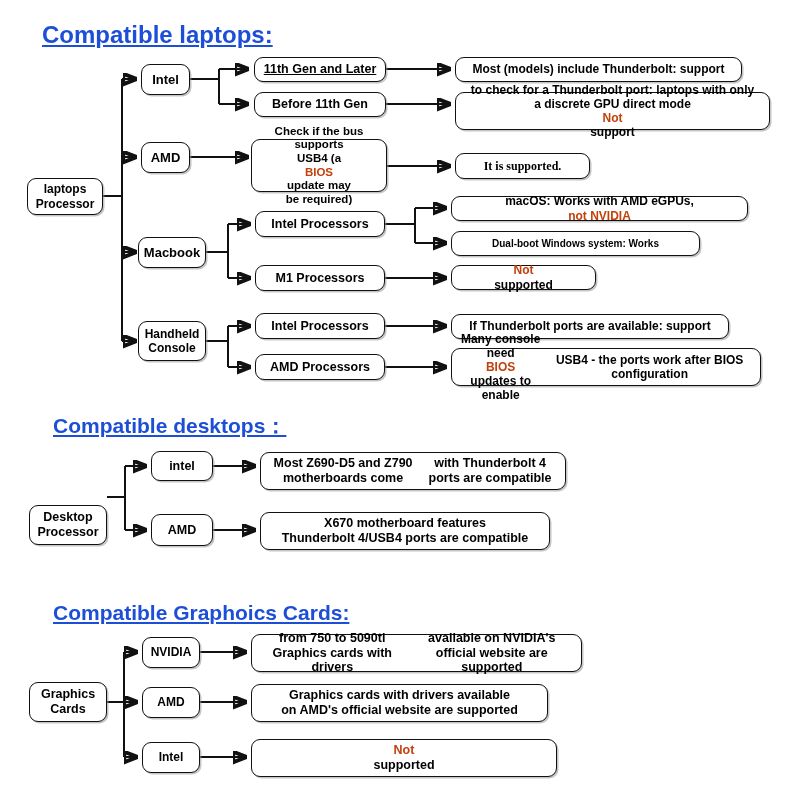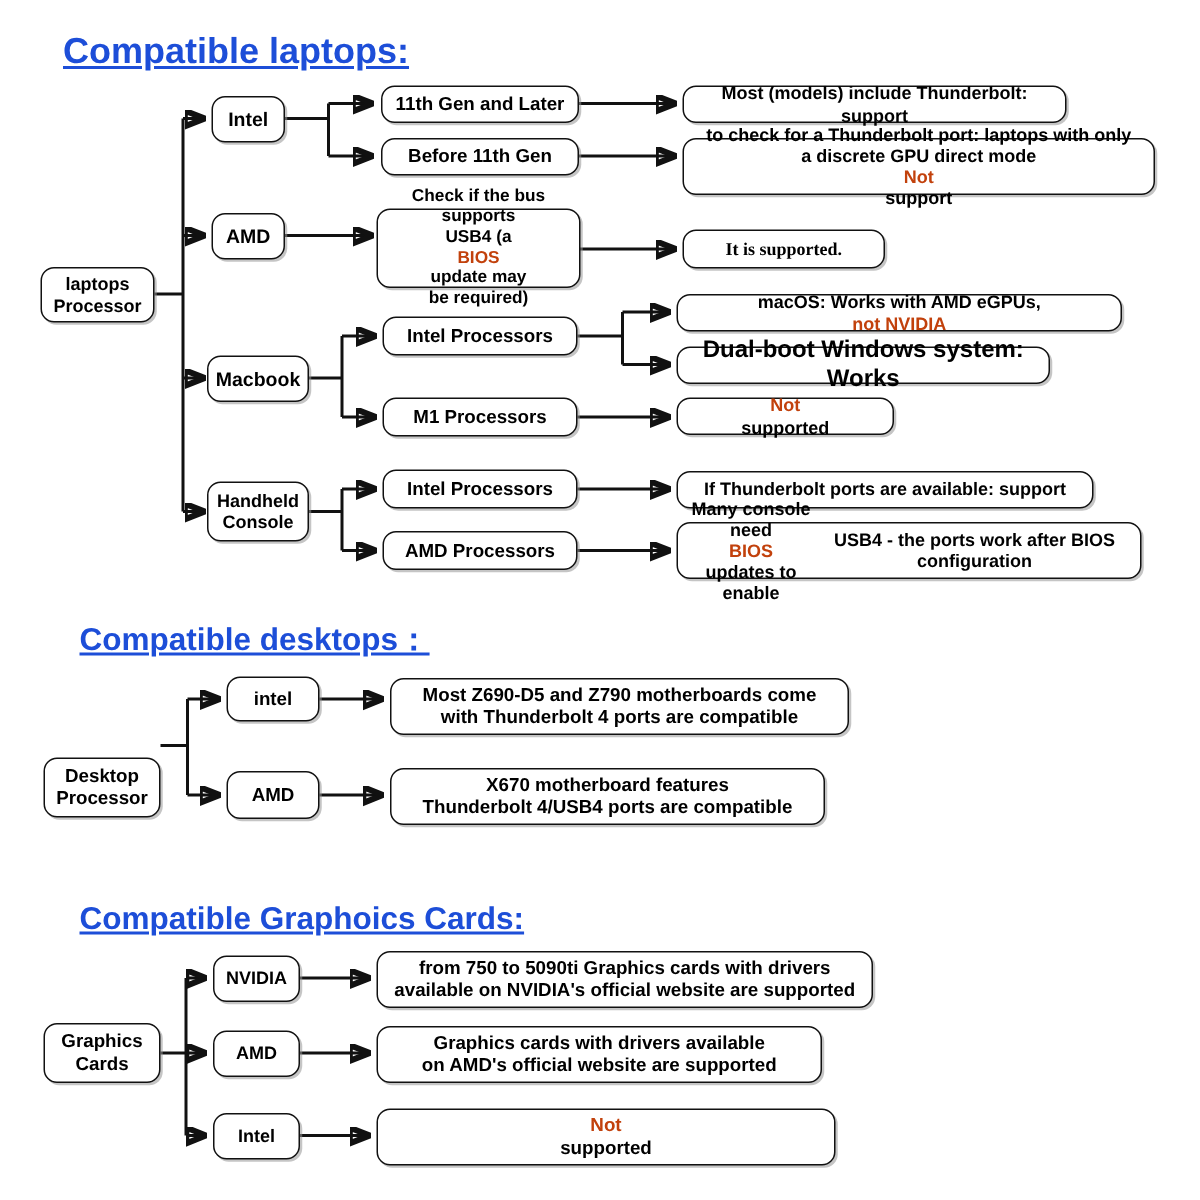--- a/index.html
+++ b/index.html
@@ -101,25 +101,25 @@
 
   <div class="node" style="left:141px;top:142px;width:49px;height:31px;font-size:13px;">AMD</div>
 
   <div class="node" style="left:138px;top:237px;width:68px;height:31px;font-size:13px;">Macbook</div>
 
   <div class="node" style="left:138px;top:321px;width:68px;height:40px;font-size:12px;flex-direction:column;">
     <span>Handheld</span>
     <span>Console</span>
   </div>
 
-  <div class="node" style="left:254px;top:57px;width:132px;height:25px;font-size:12.5px;">11th Gen and Later</div>
+  <div class="node" style="left:254px;top:57px;width:132px;height:25px;font-size:12.5px;text-decoration:underline;">11th Gen and Later</div>
 
   <div class="node" style="left:254px;top:92px;width:132px;height:25px;font-size:12.5px;">Before 11th Gen</div>
 
-  <div class="node" style="left:455px;top:57px;width:256px;height:25px;font-size:12px;">Most (models) include Thunderbolt: support</div>
+  <div class="node" style="left:455px;top:57px;width:287px;height:25px;font-size:12px;">Most (models) include Thunderbolt: support</div>
 
   <div class="node" style="left:455px;top:92px;width:315px;height:38px;font-size:12px;flex-direction:column;">
     <span>to check for a Thunderbolt port: laptops with only</span>
     <span>
         <span>a discrete  GPU direct mode </span>
         <span class="red">Not</span>
         <span> support</span>
       </span>
   </div>
 
@@ -139,21 +139,21 @@
 
   <div class="node" style="left:255px;top:265px;width:130px;height:26px;font-size:12.5px;">M1 Processors</div>
 
   <div class="node" style="left:451px;top:196px;width:297px;height:25px;font-size:12px;">
     <span>
         <span>macOS: Works with AMD eGPUs, </span>
         <span class="red">not NVIDIA</span>
       </span>
   </div>
 
-  <div class="node" style="left:451px;top:231px;width:249px;height:25px;font-size:16px;">Dual-boot Windows system: Works</div>
+  <div class="node" style="left:451px;top:231px;width:249px;height:25px;font-size:10px;">Dual-boot Windows system: Works</div>
 
   <div class="node" style="left:451px;top:265px;width:145px;height:25px;font-size:12px;">
     <span>
         <span class="red">Not</span>
         <span> supported</span>
       </span>
   </div>
 
   <div class="node" style="left:255px;top:313px;width:130px;height:26px;font-size:12.5px;">Intel Processors</div>
 
@@ -174,21 +174,21 @@
 
   <div class="node" style="left:29px;top:477px;width:78px;height:40px;font-size:12.5px;flex-direction:column;margin-top:28px;">
     <span>Desktop</span>
     <span>Processor</span>
   </div>
 
   <div class="node" style="left:151px;top:451px;width:62px;height:30px;font-size:12.5px;">intel</div>
 
   <div class="node" style="left:151px;top:514px;width:62px;height:32px;font-size:12.5px;">AMD</div>
 
-  <div class="node" style="left:260px;top:452px;width:306px;height:38px;font-size:12.5px;flex-direction:column;">
+  <div class="node" style="left:260px;top:452px;width:306px;height:38px;font-size:12.5px;flex-direction:row;">
     <span>Most Z690-D5 and Z790 motherboards come</span>
     <span>with Thunderbolt 4 ports are compatible</span>
   </div>
 
   <div class="node" style="left:260px;top:512px;width:290px;height:38px;font-size:12.5px;flex-direction:column;">
     <span>X670 motherboard features</span>
     <span>Thunderbolt 4/USB4 ports are compatible</span>
   </div>
 
   <div class="heading" style="left:53px;top:601px;font-size:21px;">Compatible Graphoics Cards:</div>
@@ -197,21 +197,21 @@
     <span>Graphics</span>
     <span>Cards</span>
   </div>
 
   <div class="node" style="left:142px;top:637px;width:58px;height:31px;font-size:12px;">NVIDIA</div>
 
   <div class="node" style="left:142px;top:687px;width:58px;height:31px;font-size:12px;">AMD</div>
 
   <div class="node" style="left:142px;top:742px;width:58px;height:31px;font-size:12px;">Intel</div>
 
-  <div class="node" style="left:251px;top:634px;width:331px;height:38px;font-size:12.5px;flex-direction:column;">
+  <div class="node" style="left:251px;top:634px;width:331px;height:38px;font-size:12.5px;flex-direction:row;">
     <span>from 750 to 5090ti Graphics cards with drivers</span>
     <span>available on NVIDIA's official website are supported</span>
   </div>
 
   <div class="node" style="left:251px;top:684px;width:297px;height:38px;font-size:12.5px;flex-direction:column;">
     <span>Graphics cards with drivers available</span>
     <span>on AMD's official website are supported</span>
   </div>
 
   <div class="node" style="left:251px;top:739px;width:306px;height:38px;font-size:12.5px;">

